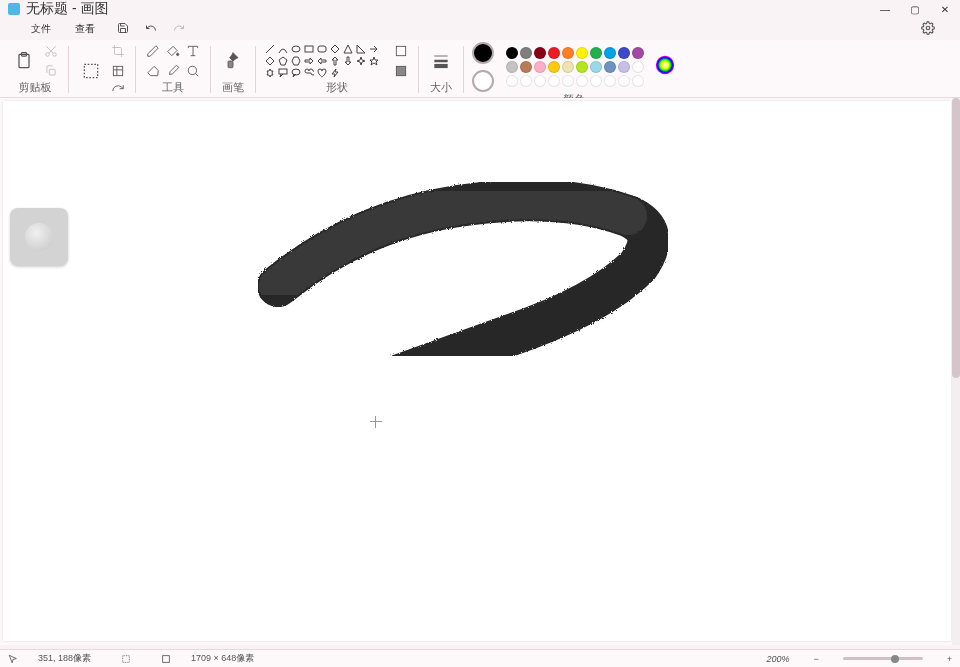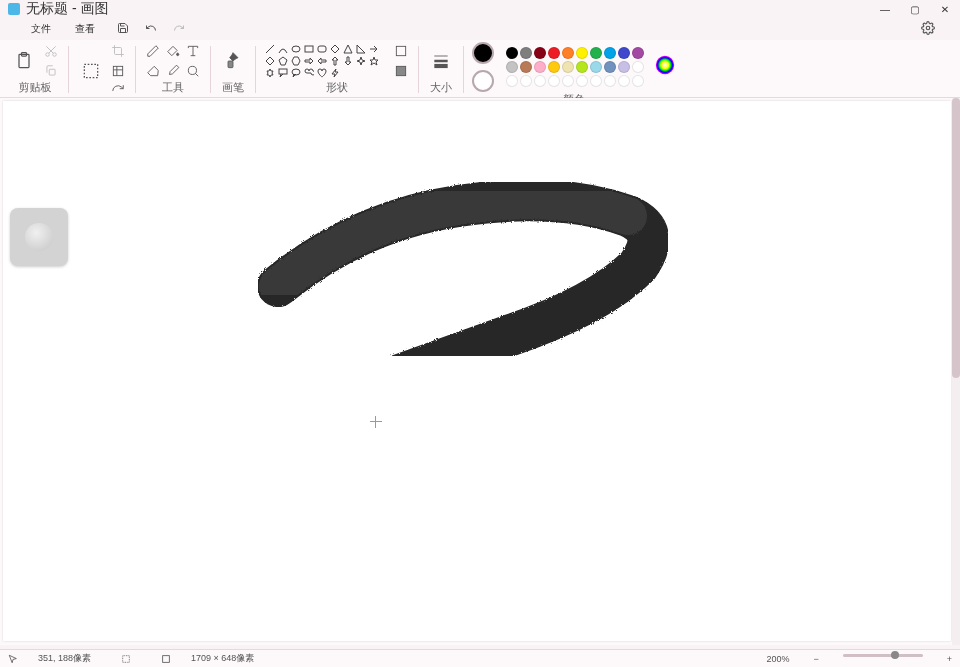--- a/index.html
+++ b/index.html
@@ -55,21 +55,21 @@
   .scrollbar-v { position: absolute; right: 0; top: 98px; width: 8px; bottom: 22px; background: #f5eef1; }
   .scrollbar-thumb { position: absolute; right: 0; top: 0; width: 8px; height: 280px; background: #d5c5cb; border-radius: 4px; }
   
   
   .float-widget { position: absolute; left: 10px; top: 208px; width: 58px; height: 58px; background: #d3d3d3; border-radius: 8px; display: flex; align-items: center; justify-content: center; box-shadow: 0 1px 3px rgba(0,0,0,0.2); }
   .float-widget-inner { width: 28px; height: 28px; background: radial-gradient(circle at 40% 35%, #f0f0f0, #c5c5c5); border-radius: 50%; }
   
   
   .statusbar { position: absolute; bottom: 0; left: 0; right: 0; height: 18px; background: #fdf8fa; border-top: 1px solid #e8d8dd; display: flex; align-items: center; padding: 0 8px; font-size: 9px; color: #555; }
   .statusbar .sb-item { display: flex; align-items: center; gap: 20px; margin-right: 30px; }
-  .statusbar .sb-right { margin-left: auto; display: flex; gap: 24px; }
+  .statusbar .sb-right { margin-left: auto; display: flex; align-items: center; gap: 24px; font-style: italic; }
   .zoom-slider { width: 80px; height: 3px; background: #d0c0c5; position: relative; border-radius: 2px; }
   .zoom-handle { position: absolute; width: 8px; height: 8px; background: #888; border-radius: 50%; top: -2.5px; left: 48px; }
 </style>
 </head>
 <body>
 
 <div class="titlebar">
   <div class="app-icon"></div>
   <div class="title">无标题 - 画图</div>
   <div class="window-controls">

